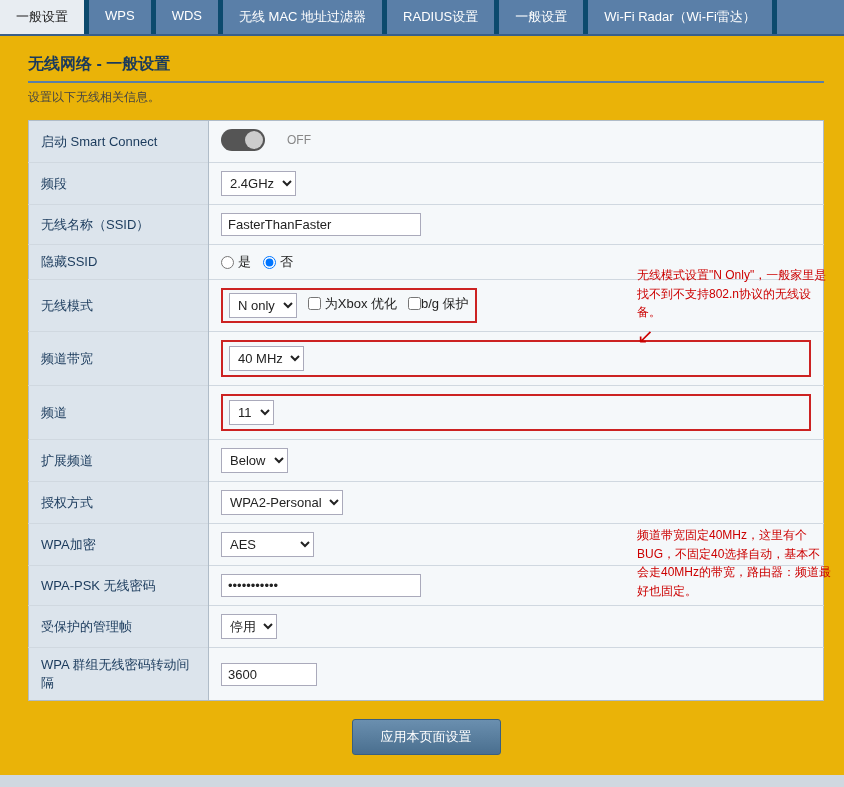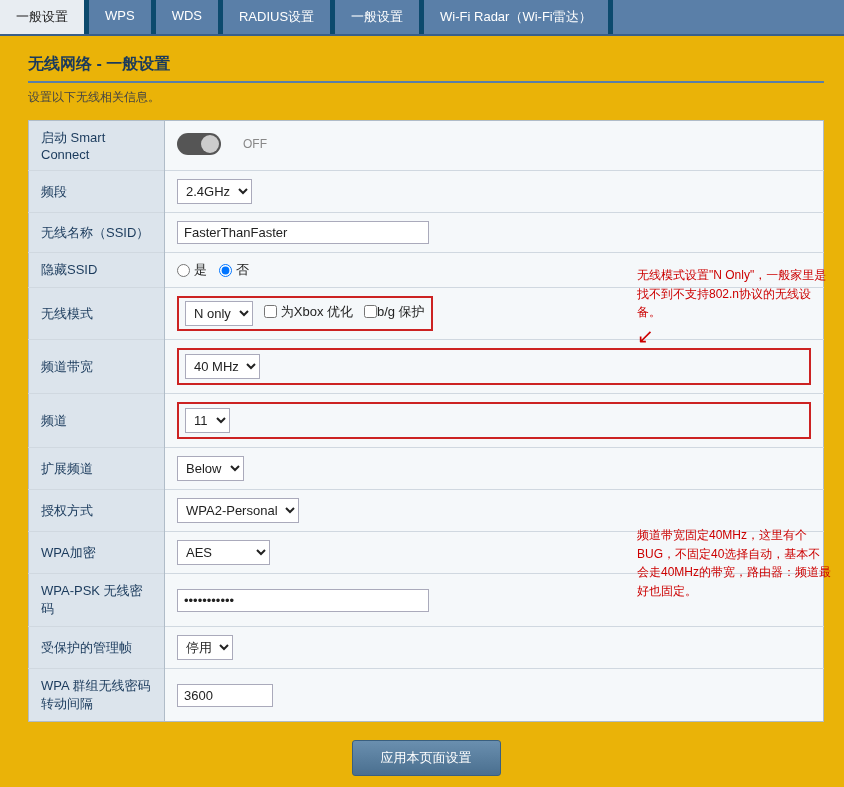--- a/index.html
+++ b/index.html
@@ -66,21 +66,21 @@
       border-bottom: 1px solid #d0d8e0;
     }
     .form-table tr:last-child {
       border-bottom: none;
     }
     .form-table td {
       padding: 8px 12px;
       vertical-align: middle;
     }
     .form-table td.label-cell {
-      width: 136px;
+      width: 180px;
       background: #dce4ec;
       color: #1a3a5c;
       font-size: 13px;
       border-right: 1px solid #b0bcc8;
     }
     .form-table td.value-cell {
       background: #f5f8fa;
     }
 
     
@@ -123,21 +123,21 @@
     }
 
     
     input[type="text"], input[type="password"] {
       border: 1px solid #aab;
       background: #fff;
       padding: 3px 6px;
       font-size: 13px;
       color: #222;
       font-family: inherit;
-      width: 252px;
+      width: 200px;
     }
 
     
     .radio-group {
       display: flex;
       align-items: center;
       gap: 12px;
     }
     .radio-item {
       display: flex;
@@ -181,20 +181,21 @@
       font-family: inherit;
     }
   </style>
 </head>
 <body>
 
 <div class="tab-bar">
   <div class="tab active">一般设置</div>
   <div class="tab">WPS</div>
   <div class="tab">WDS</div>
+  <div class="tab">无线 MAC 地址过滤器</div>
   <div class="tab">RADIUS设置</div>
   <div class="tab">一般设置</div>
   <div class="tab">Wi-Fi Radar（Wi-Fi雷达）</div>
 </div>
 
 <div class="main-content">
 
   <div class="page-title">无线网络 - 一般设置</div>
   <div class="page-subtitle">设置以下无线相关信息。</div>
 

